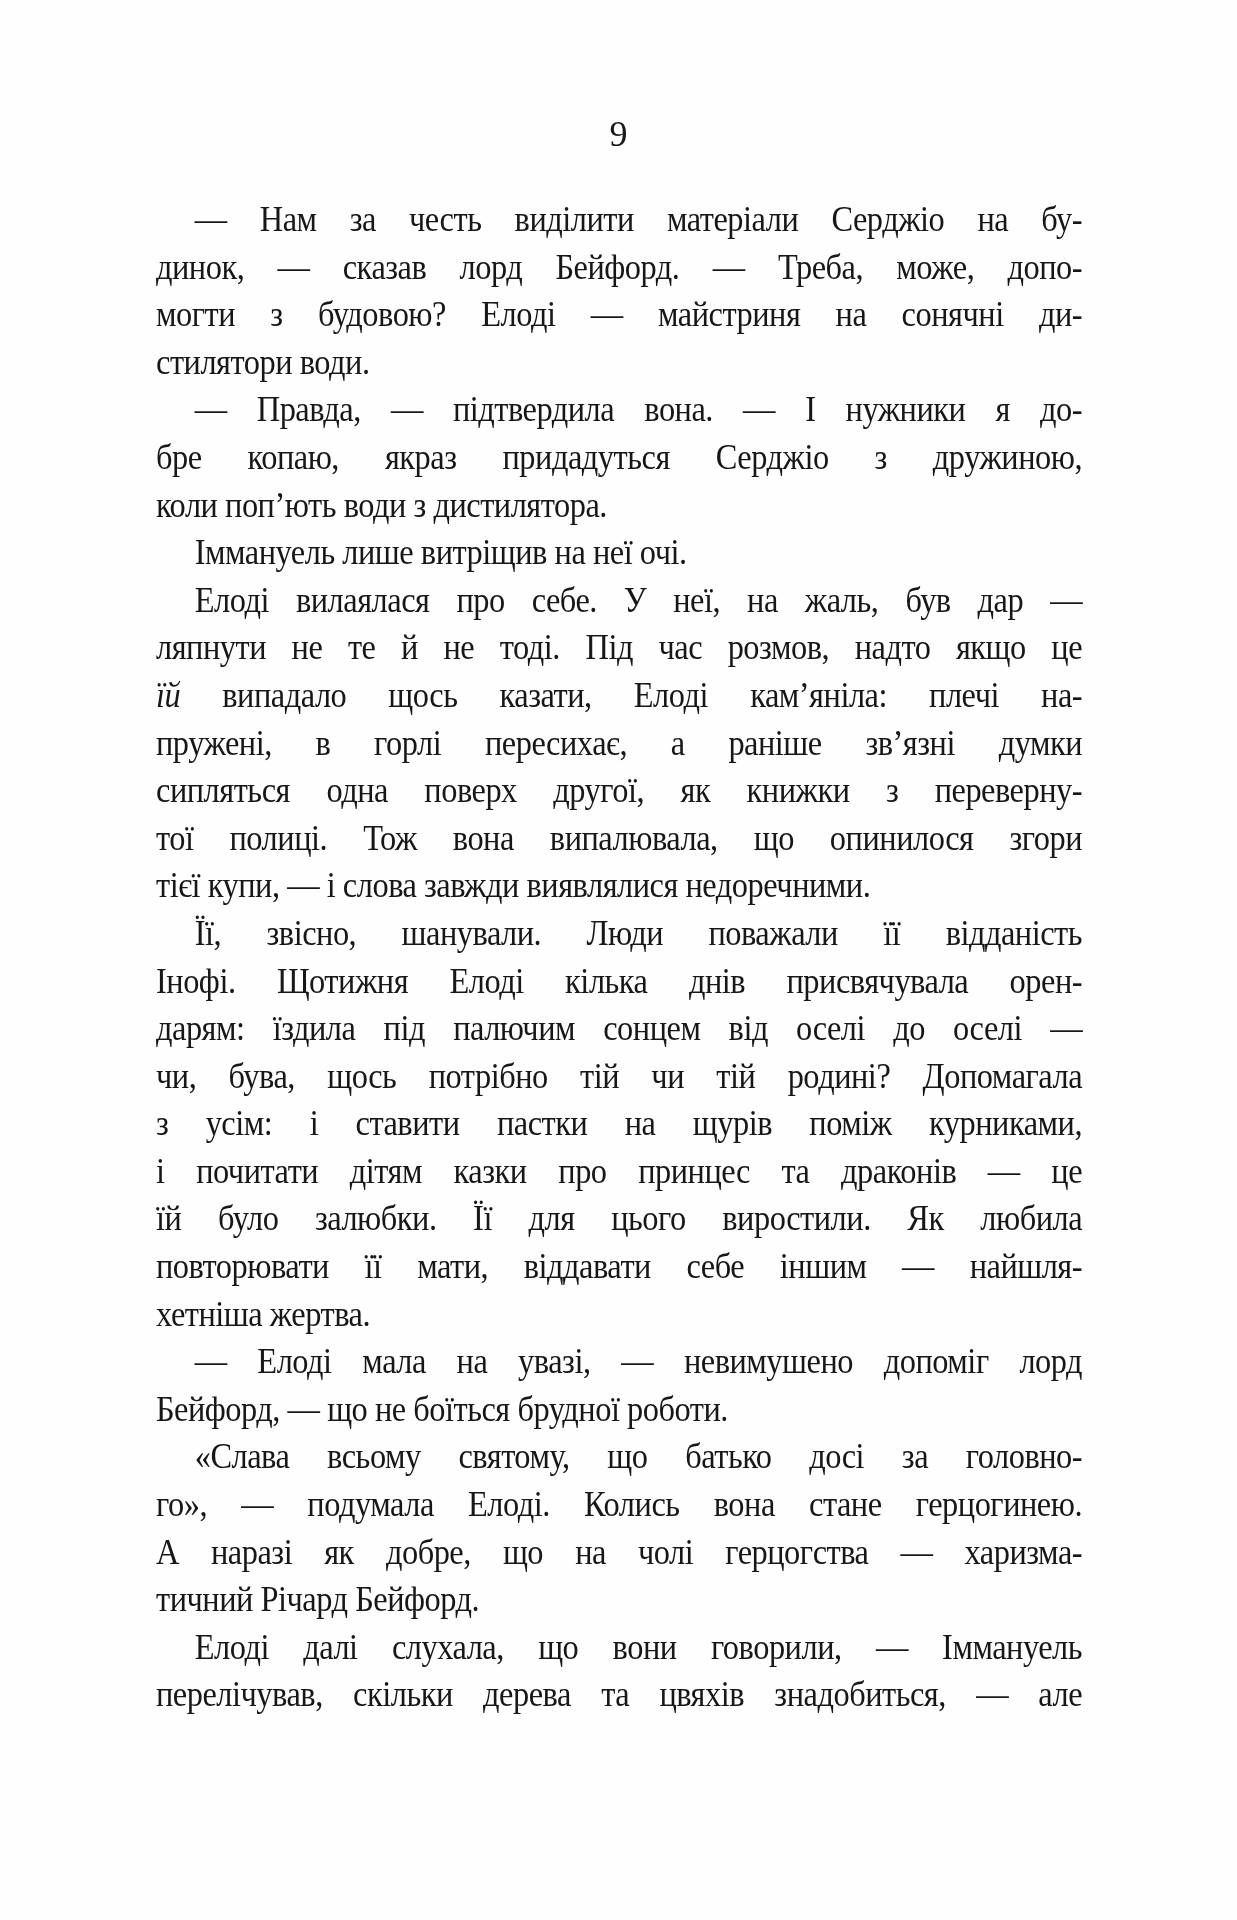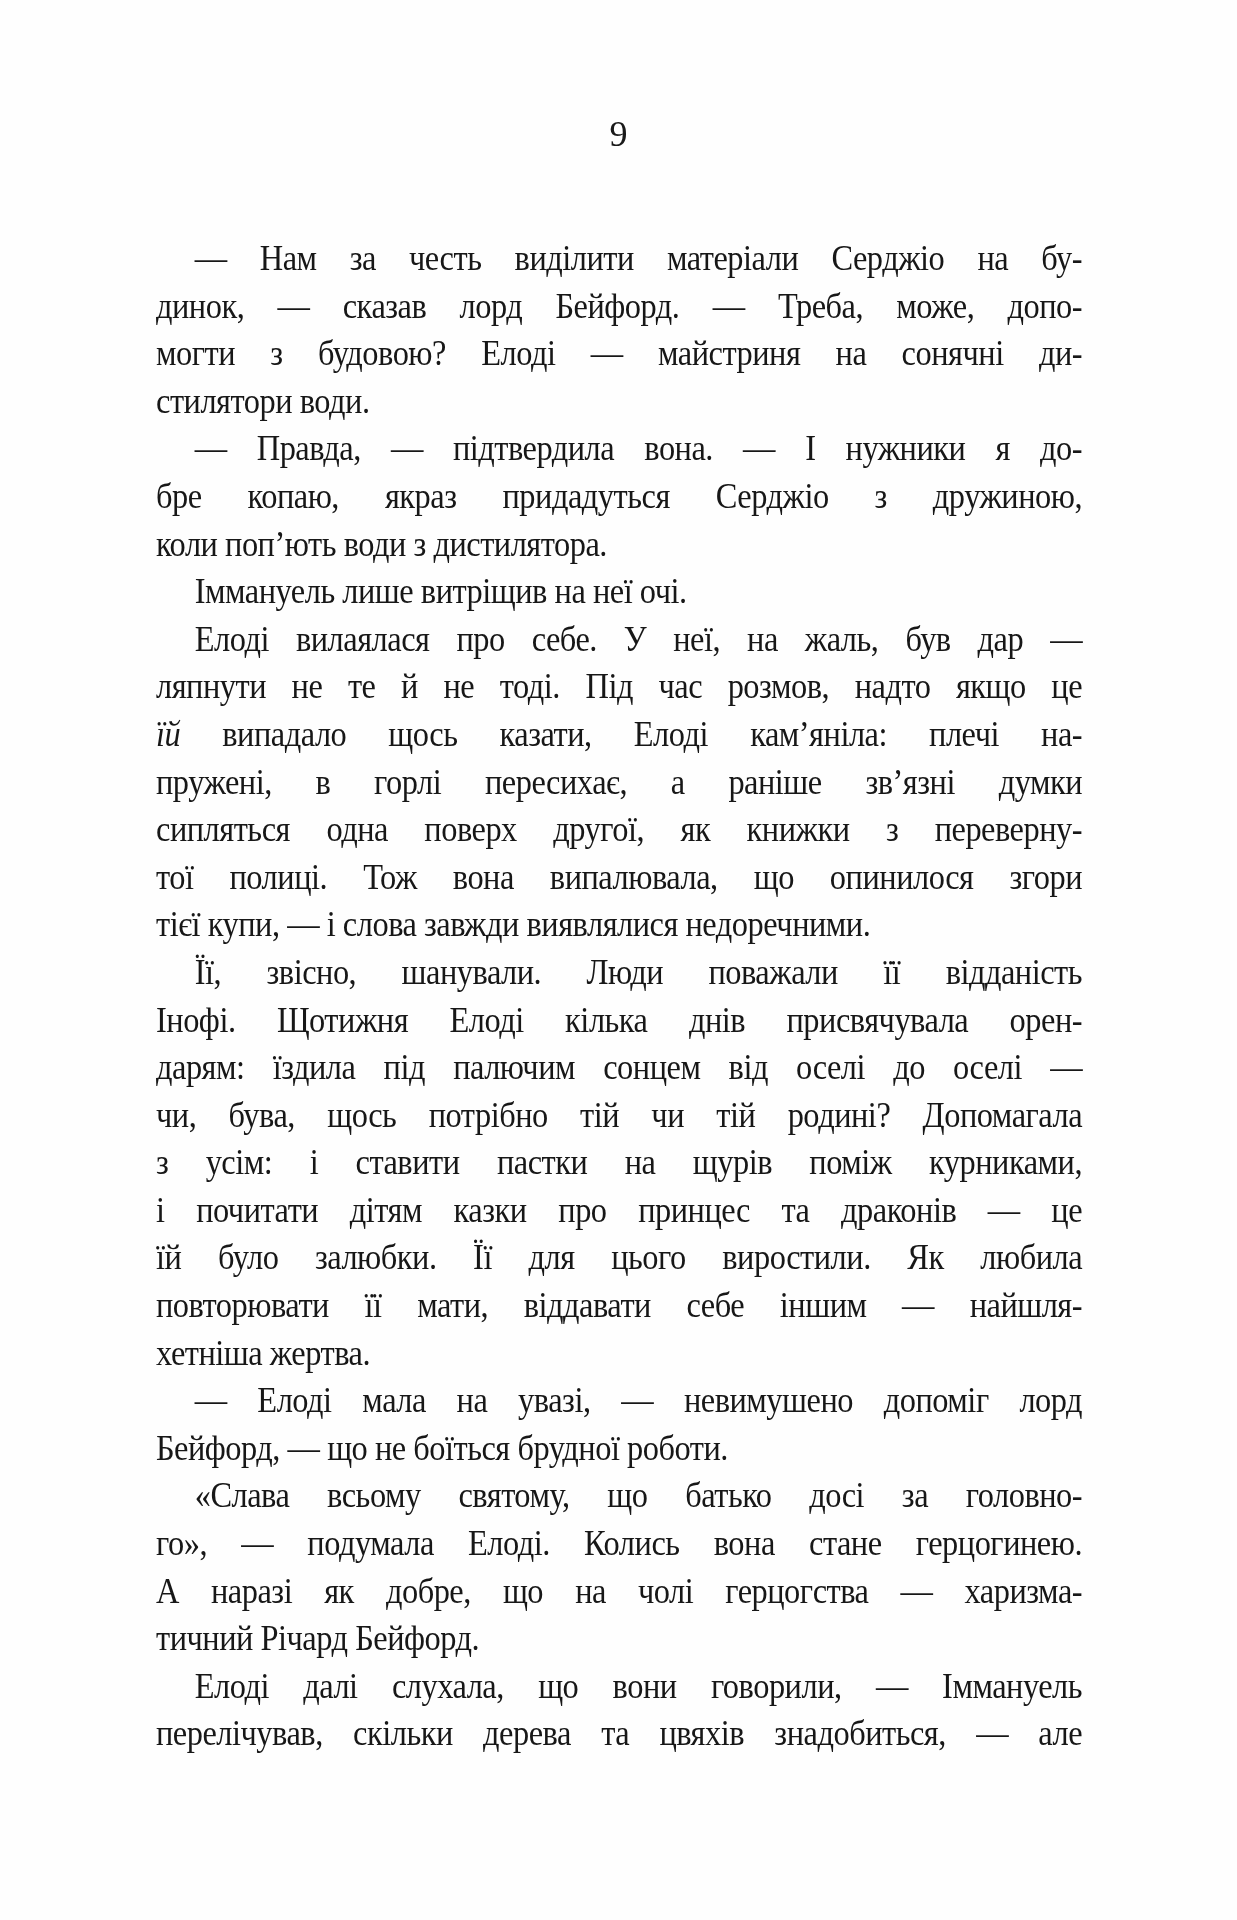--- a/index.html
+++ b/index.html
@@ -22,21 +22,21 @@
     background: #fefefe;
   }
   .page-number {
     text-align: center;
     padding-top: 112px;
     font-size: 36px;
     line-height: 44px;
     color: #1a1a1a;
   }
   .text-block {
-    margin: 79px auto 0 auto;
+    margin: 40px auto 0 auto;
     width: 926px;
   }
   
   .line {
     width: 1029px;
     transform: scaleX(0.9);
     transform-origin: 0 50%;
     font-size: 36px;
     line-height: 47.6px;
     letter-spacing: -0.015em;

